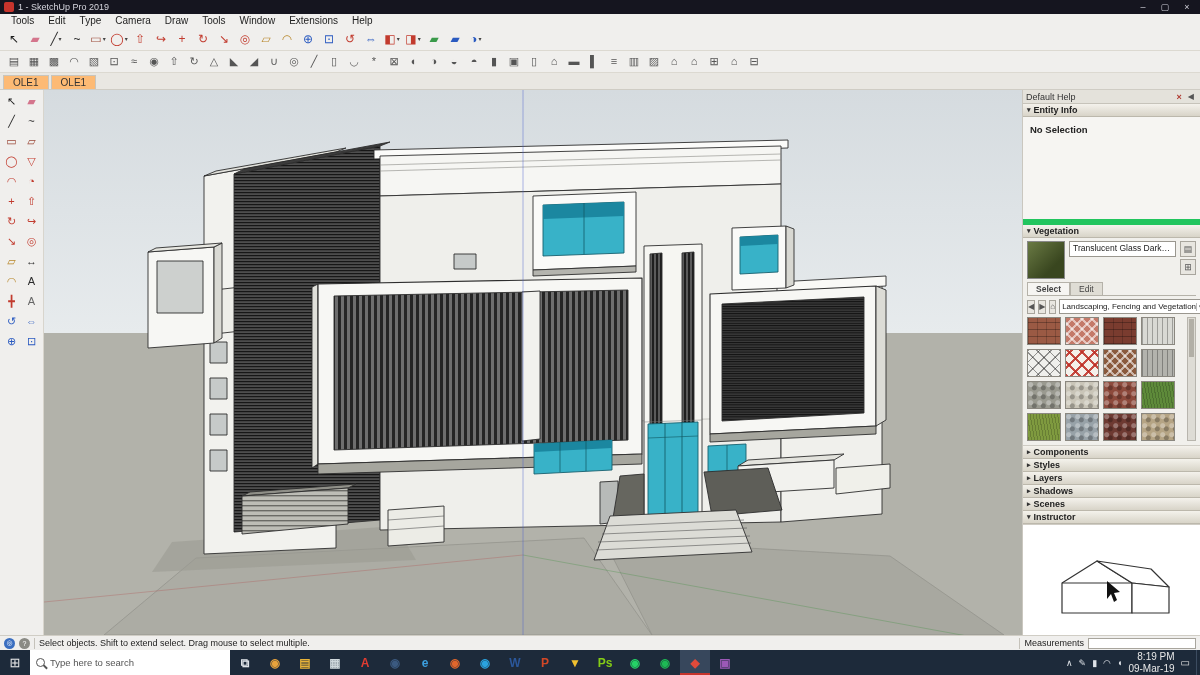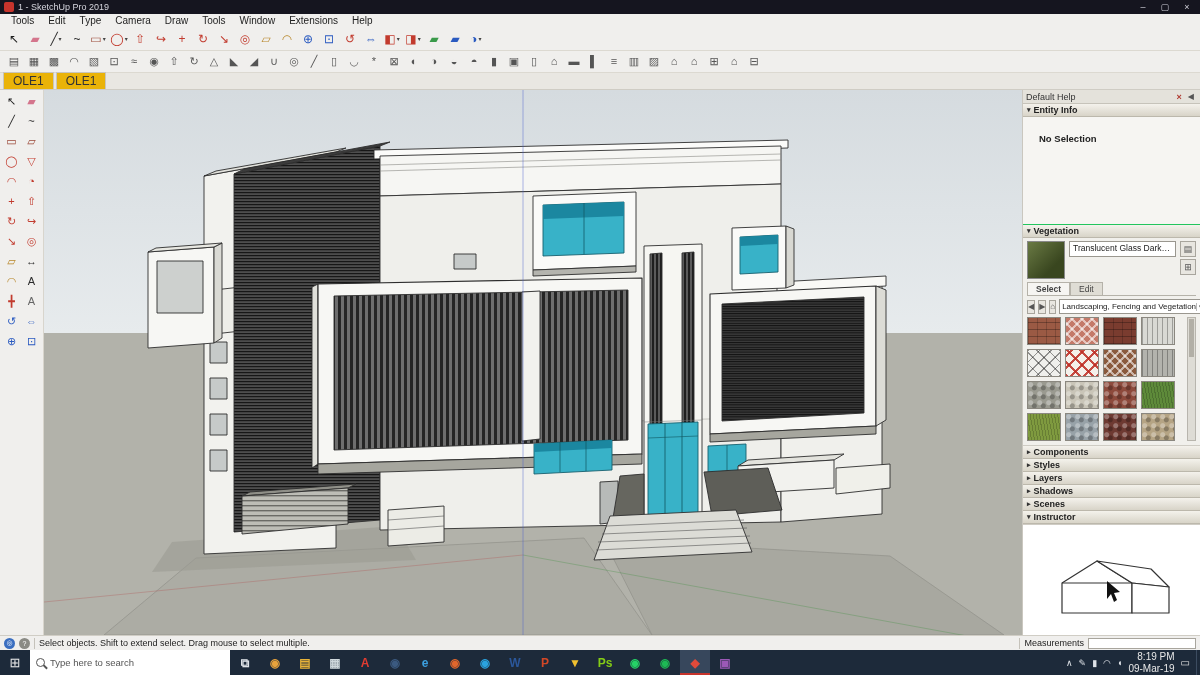--- a/index.html
+++ b/index.html
@@ -19,41 +19,41 @@
   .tb { display:flex; align-items:center; padding:0 4px; background:#f0efed; border-bottom:1px solid #dcd9d1; }
   .tb1 { height:24px; gap:1px; }
   .tb2 { height:22px; gap:0px; }
   .tool { height:20px; min-width:20px; display:flex; align-items:center; justify-content:center; border-radius:2px; }
   .tg { font-size:12px; line-height:1; }
   .tb2 .tg { font-size:11px; color:#555; }
   .caret { font-size:6px; color:#444; margin-left:1px; }
 
   
   .tabbar { height:17px; background:#e9e7e2; border-bottom:1px solid #cfccc4; display:flex; align-items:flex-end; padding-left:3px; }
-  .scene-tab { font-size:12px; padding:1px 9px 1px; background:#eab308; border:1px solid #c8c5bd; border-bottom:none; margin-right:2px; color:#333;margin-top:36px; }
+  .scene-tab { font-size:10px; padding:1px 9px 1px; background:#fdba74; border:1px solid #c8c5bd; border-bottom:none; margin-right:2px; color:#333;margin-top:36px; }
 
   
   .main { display:flex; height:545px; }
 
   .lefttools { width:44px; background:#f0efed; border-right:1px solid #d8d5cd; display:grid; grid-template-columns:1fr 1fr; align-content:start; gap:3px 1px; padding:3px 2px; }
   .ltool { height:17px; display:flex; align-items:center; justify-content:center; border-radius:2px; }
   .ltool .tg { font-size:11px; }
 
   .viewport { position:relative; width:978px; height:545px; background:#dde2e6; }
   .viewport svg { display:block; }
 
   
   .tray { width:178px; background:#eceae5; border-left:1px solid #cac7bf; display:flex; flex-direction:column; font-size:9px; color:#222; }
   .tray-head { height:14px; display:flex; align-items:center; padding:0 3px; background:#e4e2db; border-bottom:1px solid #c6c3ba; }
   .tray-head .t { flex:1; font-size:9px; color:#333; }
   .tray-x { color:#b03a30; font-weight:bold; font-size:9px; padding:0 3px; }
   .tray-hide { color:#555; font-size:8px; padding:0 3px; }
   .sec-h { height:13px; display:flex; align-items:center; gap:3px; padding:0 4px; background:linear-gradient(#f4f2ec,#d8d4c8); border-bottom:1px solid #bcb8ac; font-weight:bold; font-size:9px; }
   .sec-h .arr { font-size:7px; color:#333; }
-  .ei-body { height:108px; background:#f6f5f2; border-bottom:1px solid #22c55e; padding:16px; }
+  .ei-body { height:108px; background:#f6f5f2; border-bottom:6px solid #22c55e; padding:7px; }
   .ei-body .nosel { font-weight:bold; font-size:9.5px; }
   .mat-body { background:#f1f0ec; border-bottom:1px solid #cfccc4; padding:3px 4px 4px; }
   .mat-row1 { display:flex; gap:4px; }
   .mat-preview { width:38px; height:38px; border:1px solid #888; background:linear-gradient(135deg,#6a7a44,#39461f 70%); }
   .mat-name { flex:1; height:16px; border:1px solid #9a978f; background:#fff; font-size:8.5px; padding:1px 3px; white-space:nowrap; overflow:hidden; text-overflow:ellipsis; }
   .mat-btncol { display:flex; flex-direction:column; gap:2px; }
   .mat-sbtn { width:16px; height:16px; border:1px solid #a8a59d; background:#e8e6e0; display:flex; align-items:center; justify-content:center; font-size:9px; color:#555; }
   .mat-tabs { display:flex; margin-top:3px; border-bottom:1px solid #b5b2a9; }
   .mat-tab { font-size:8.5px; padding:1px 8px; border:1px solid #b5b2a9; border-bottom:none; background:#dfddd5; color:#444; }
   .mat-tab.active { background:#f6f5f2; font-weight:bold; }

